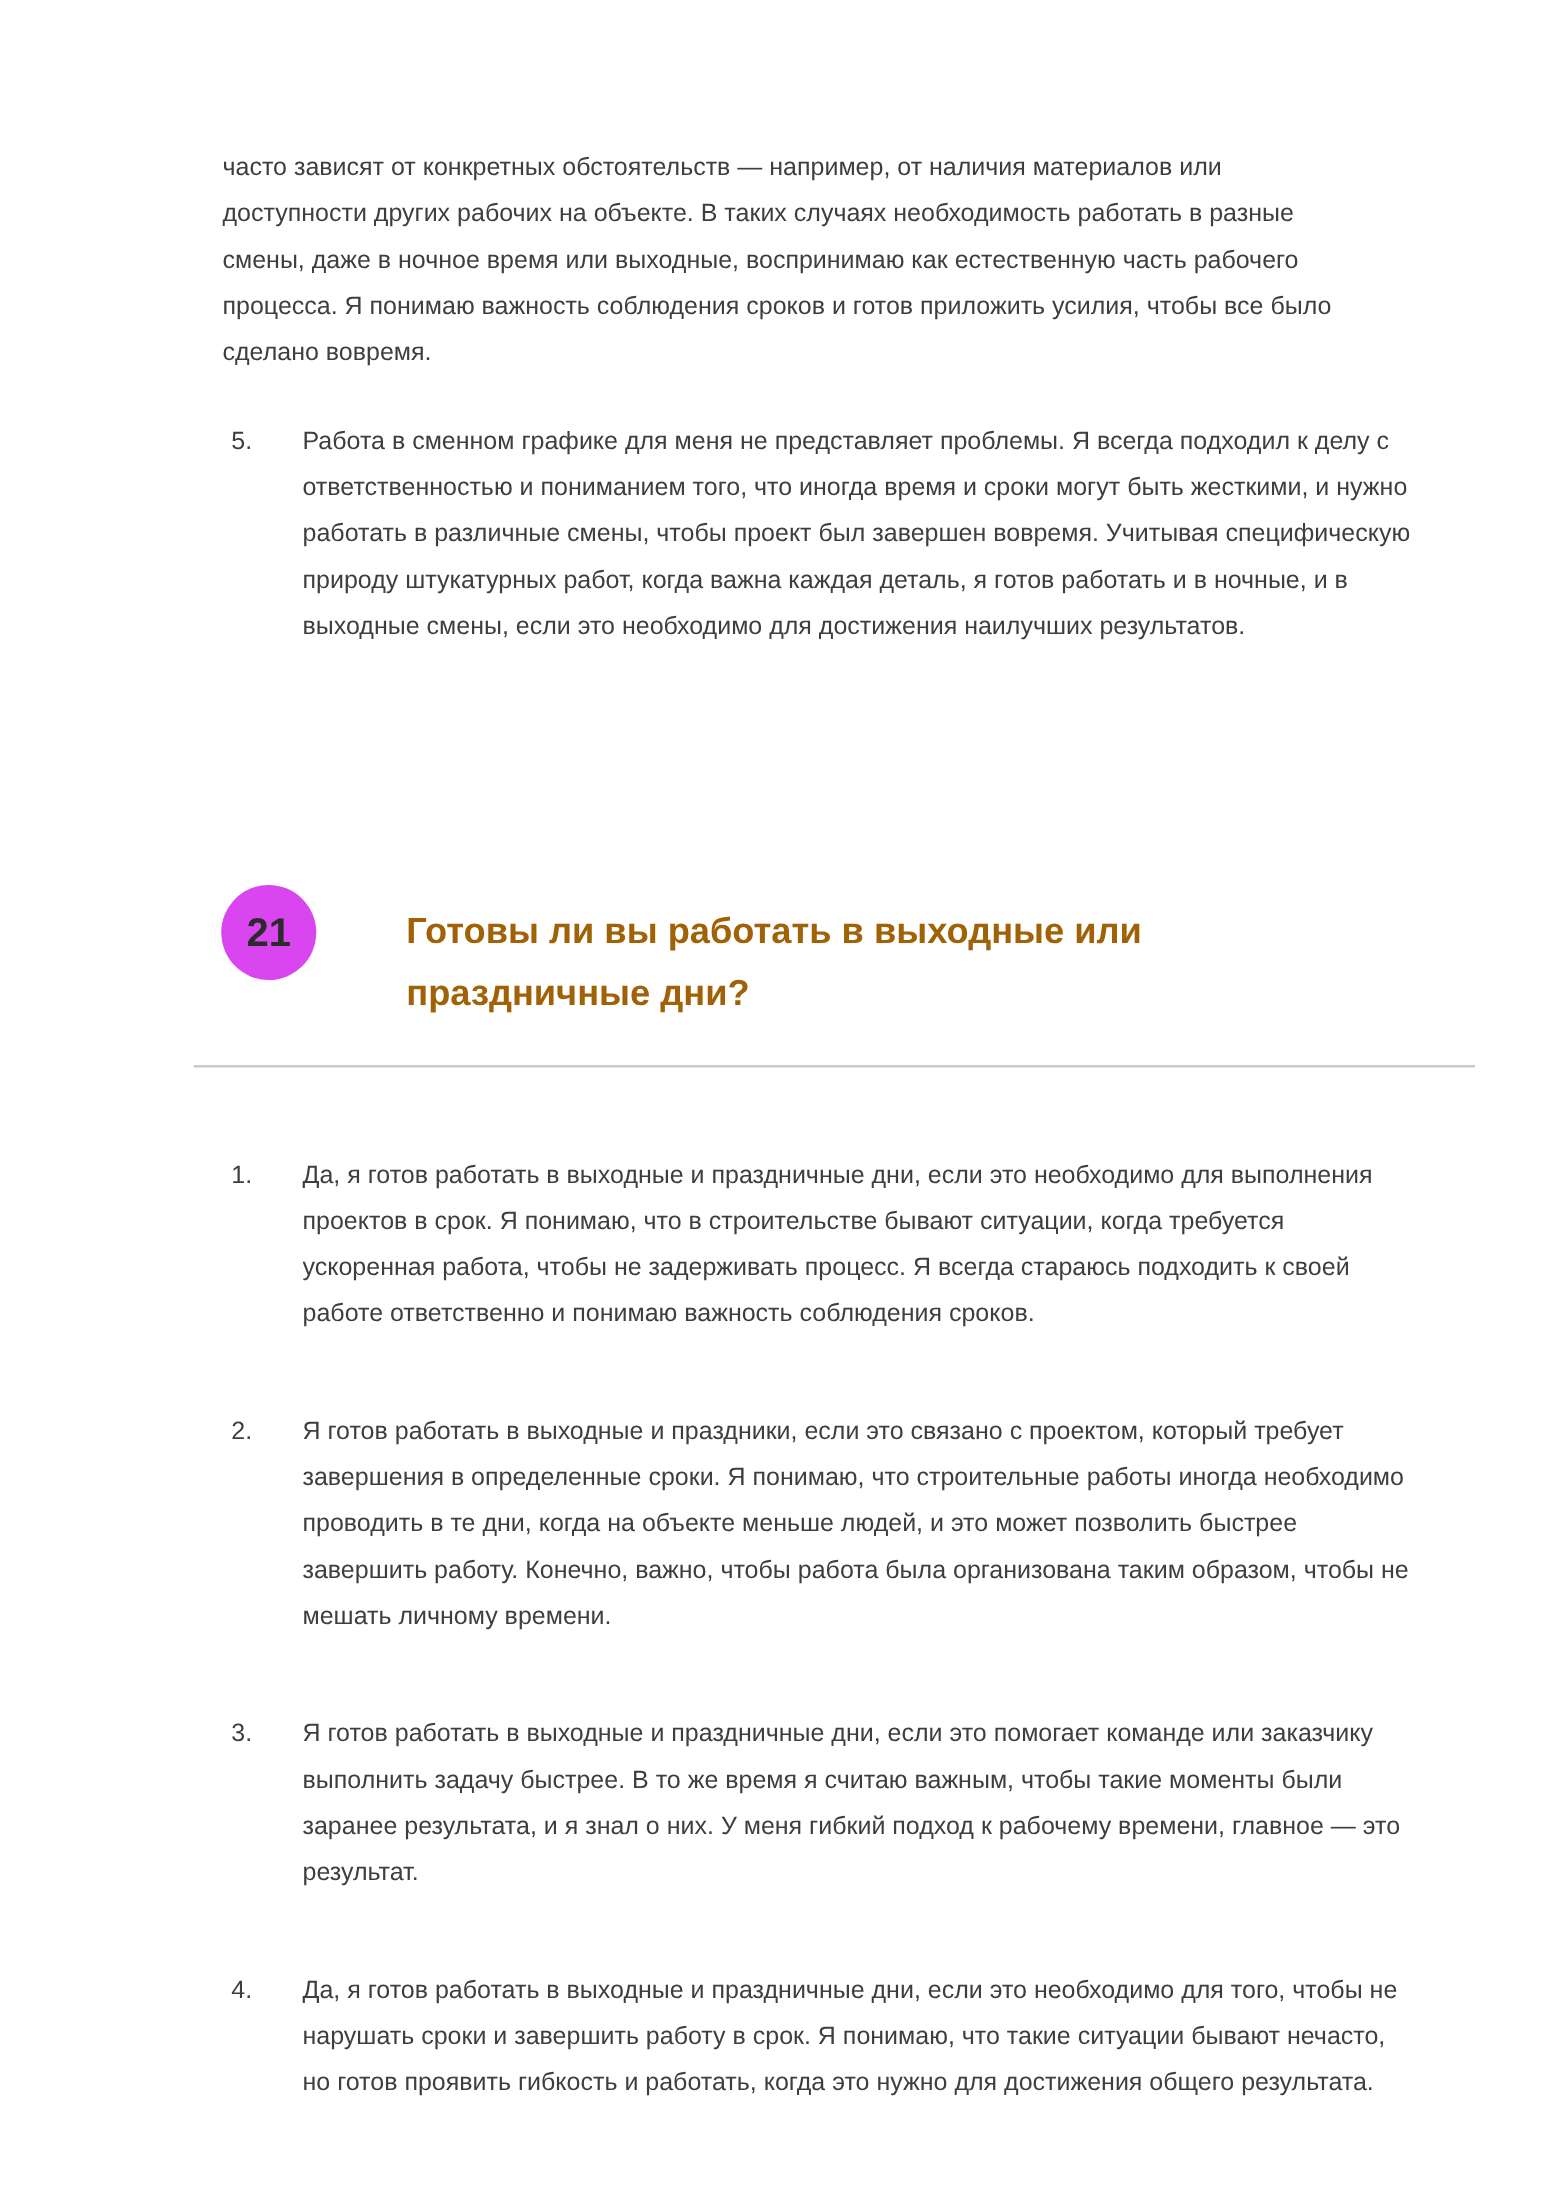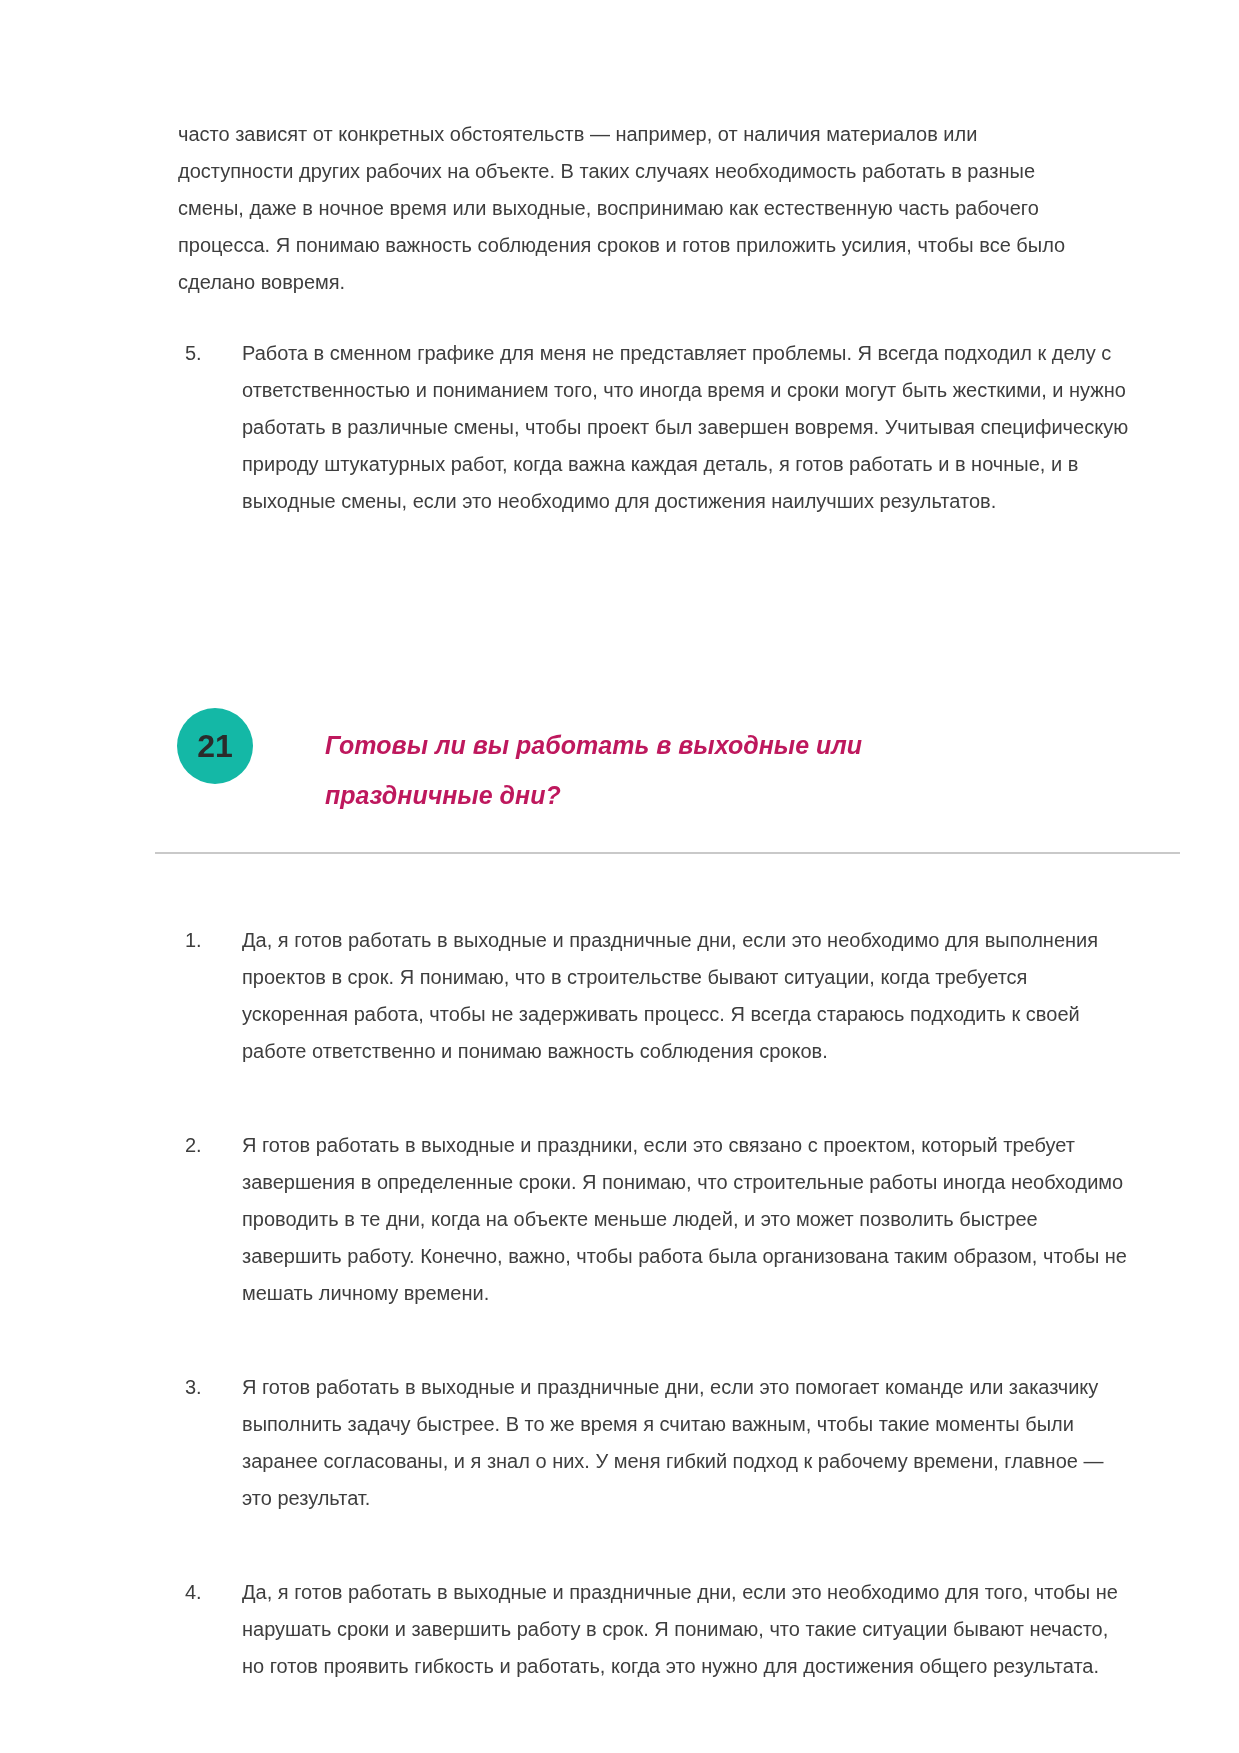--- a/index.html
+++ b/index.html
@@ -45,37 +45,36 @@
   .section-header {
     display: flex;
     align-items: flex-start;
     gap: 40px;
     padding-left: 6px;
   }
   .section-badge {
     width: 76px;
     height: 76px;
     border-radius: 50%;
-    background: #14b8a6;
+    background: #d946ef;
     color: #2b2b2b;
     font-size: 32px;
     font-weight: 700;
     display: flex;
     align-items: center;
     justify-content: center;
     flex-shrink: 0;
     margin-top: 4px;
   }
   .section-title {
-    font-size: 25px;
+    font-size: 29px;
     font-weight: 700;
     line-height: 50px;
-    color: #be185d;
+    color: #a16207;
     max-width: 700px;
-    font-style: italic;
   }
   .section-rule {
     border: none;
     border-top: 2px solid #c9c9c9;
     margin-top: 16px;
     width: 100%;
   }
   .answers {
     margin-top: 52px;
   }
@@ -114,21 +113,21 @@
     <div class="list-item">
       <span class="item-num">1.</span>
       <span class="item-text">Да, я готов работать в выходные и праздничные дни, если это необходимо для выполнения проектов в срок. Я понимаю, что в строительстве бывают ситуации, когда требуется ускоренная работа, чтобы не задерживать процесс. Я всегда стараюсь подходить к своей работе ответственно и понимаю важность соблюдения сроков.</span>
     </div>
     <div class="list-item">
       <span class="item-num">2.</span>
       <span class="item-text">Я готов работать в выходные и праздники, если это связано с проектом, который требует завершения в определенные сроки. Я понимаю, что строительные работы иногда необходимо проводить в те дни, когда на объекте меньше людей, и это может позволить быстрее завершить работу. Конечно, важно, чтобы работа была организована таким образом, чтобы не мешать личному времени.</span>
     </div>
     <div class="list-item">
       <span class="item-num">3.</span>
-      <span class="item-text">Я готов работать в выходные и праздничные дни, если это помогает команде или заказчику выполнить задачу быстрее. В то же время я считаю важным, чтобы такие моменты были заранее согласованы, и я знал о них. У меня гибкий подход к рабочему времени, главное — это результат.</span>
+      <span class="item-text">Я готов работать в выходные и праздничные дни, если это помогает команде или заказчику выполнить задачу быстрее. В то же время я считаю важным, чтобы такие моменты были заранее результата, и я знал о них. У меня гибкий подход к рабочему времени, главное — это результат.</span>
     </div>
     <div class="list-item">
       <span class="item-num">4.</span>
       <span class="item-text">Да, я готов работать в выходные и праздничные дни, если это необходимо для того, чтобы не нарушать сроки и завершить работу в срок. Я понимаю, что такие ситуации бывают нечасто, но готов проявить гибкость и работать, когда это нужно для достижения общего результата.</span>
     </div>
   </div>
 
 </div>
 
 <div class="bottom-bar"></div>

